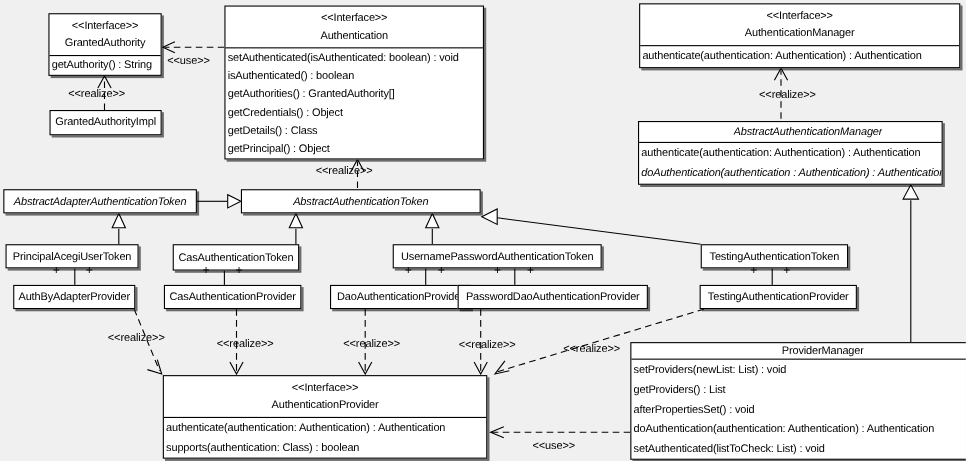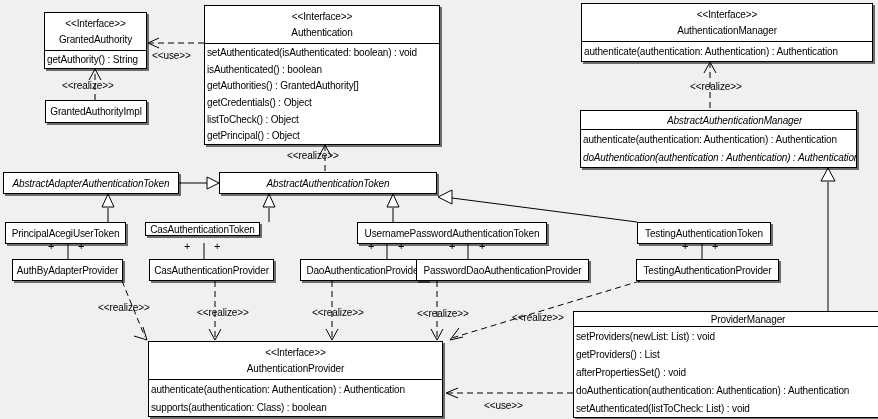--- a/index.html
+++ b/index.html
@@ -97,21 +97,21 @@
   <div class="box" style="left:204px;top:5px;width:236px;height:140px">
     <div class="hdr2">
       <div class="stereo">&lt;&lt;Interface&gt;&gt;</div>
       <div class="cname">Authentication</div>
     </div>
     <div class="mlist">
       <div class="m">setAuthenticated(isAuthenticated: boolean) : void</div>
       <div class="m">isAuthenticated() : boolean</div>
       <div class="m">getAuthorities() : GrantedAuthority[]</div>
       <div class="m">getCredentials() : Object</div>
-      <div class="m">listToCheck() : Object</div>
+      <div class="m">getDetails() : Class</div>
       <div class="m">getPrincipal() : Object</div>
     </div>
   </div>
 
   <div class="box" style="left:581px;top:3px;width:292px;height:59px">
     <div class="hdr2">
       <div class="stereo">&lt;&lt;Interface&gt;&gt;</div>
       <div class="cname">AuthenticationManager</div>
     </div>
     <div class="mlist">
@@ -134,21 +134,21 @@
   </div>
 
   <div class="box nbox" style="left:219px;top:172px;width:218px;height:22px">
     <div class="cname it">AbstractAuthenticationToken</div>
   </div>
 
   <div class="box nbox" style="left:5px;top:222px;width:121px;height:22px">
     <div class="cname">PrincipalAcegiUserToken</div>
   </div>
 
-  <div class="box nbox" style="left:145px;top:222px;width:115px;height:14px">
+  <div class="box nbox" style="left:157px;top:222px;width:115px;height:24px">
     <div class="cname">CasAuthenticationToken</div>
   </div>
 
   <div class="box nbox" style="left:357px;top:222px;width:190px;height:22px">
     <div class="cname">UsernamePasswordAuthenticationToken</div>
   </div>
 
   <div class="box nbox" style="left:637px;top:222px;width:134px;height:22px">
     <div class="cname">TestingAuthenticationToken</div>
   </div>

